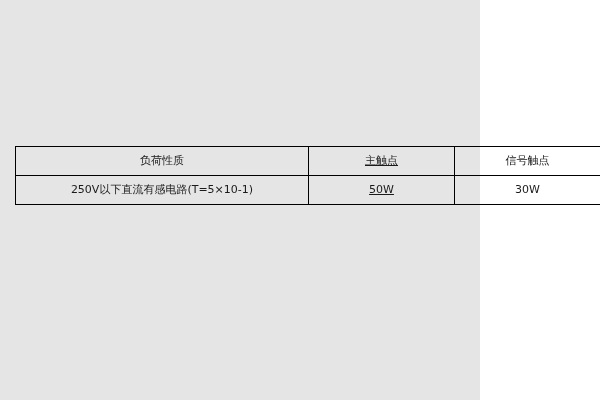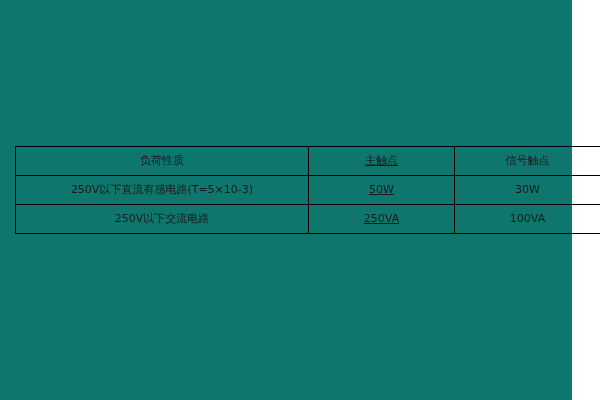--- a/index.html
+++ b/index.html
@@ -8,23 +8,23 @@
   }
   body {
     width: 600px;
     height: 400px;
     background: #ffffff;
     font-family: "Liberation Sans", sans-serif;
     overflow: hidden;
   }
   .page {
     position: relative;
-    width: 572px;
+    width: 480px;
     height: 400px;
-    background: #0f766e;
+    background: #e5e5e5;
   }
   .table-wrap {
     position: absolute;
     left: 15px;
     top: 146px;
     width: 570px;
   }
   table.spec-table {
     width: 570px;
     border-collapse: collapse;
@@ -52,25 +52,20 @@
 <div class="page">
   <div class="table-wrap">
     <table class="spec-table">
       <tbody>
         <tr>
           <td class="col-a">负荷性质</td>
           <td class="col-b">主触点</td>
           <td class="col-c">信号触点</td>
         </tr>
         <tr>
-          <td class="col-a">250V以下直流有感电路(T=5×10-3)</td>
+          <td class="col-a">250V以下直流有感电路(T=5×10-1)</td>
           <td class="col-b">50W</td>
           <td class="col-c">30W</td>
-        </tr>
-        <tr>
-          <td class="col-a">250V以下交流电路</td>
-          <td class="col-b">250VA</td>
-          <td class="col-c">100VA</td>
         </tr>
       </tbody>
     </table>
   </div>
 </div>
 
 </body></html>

